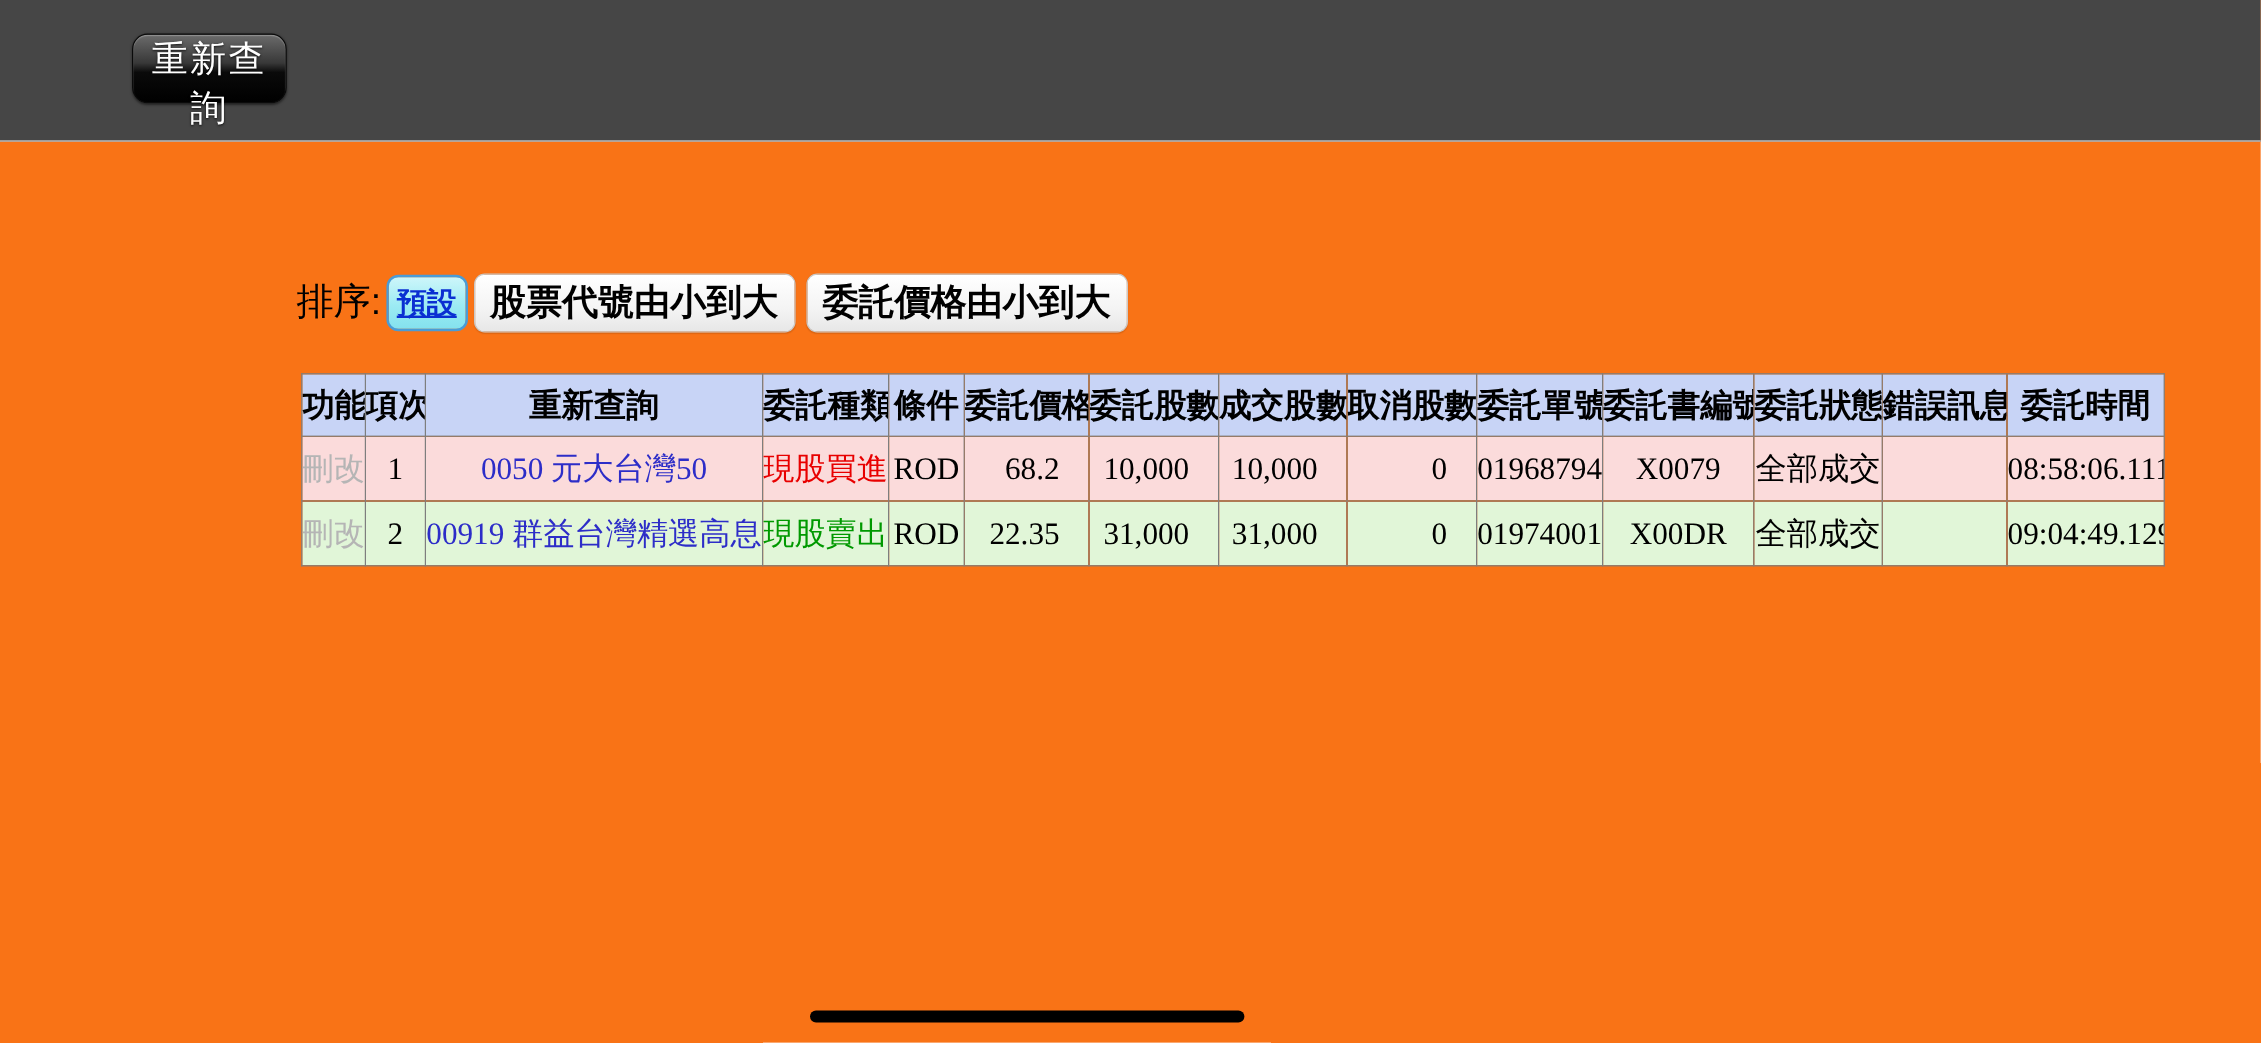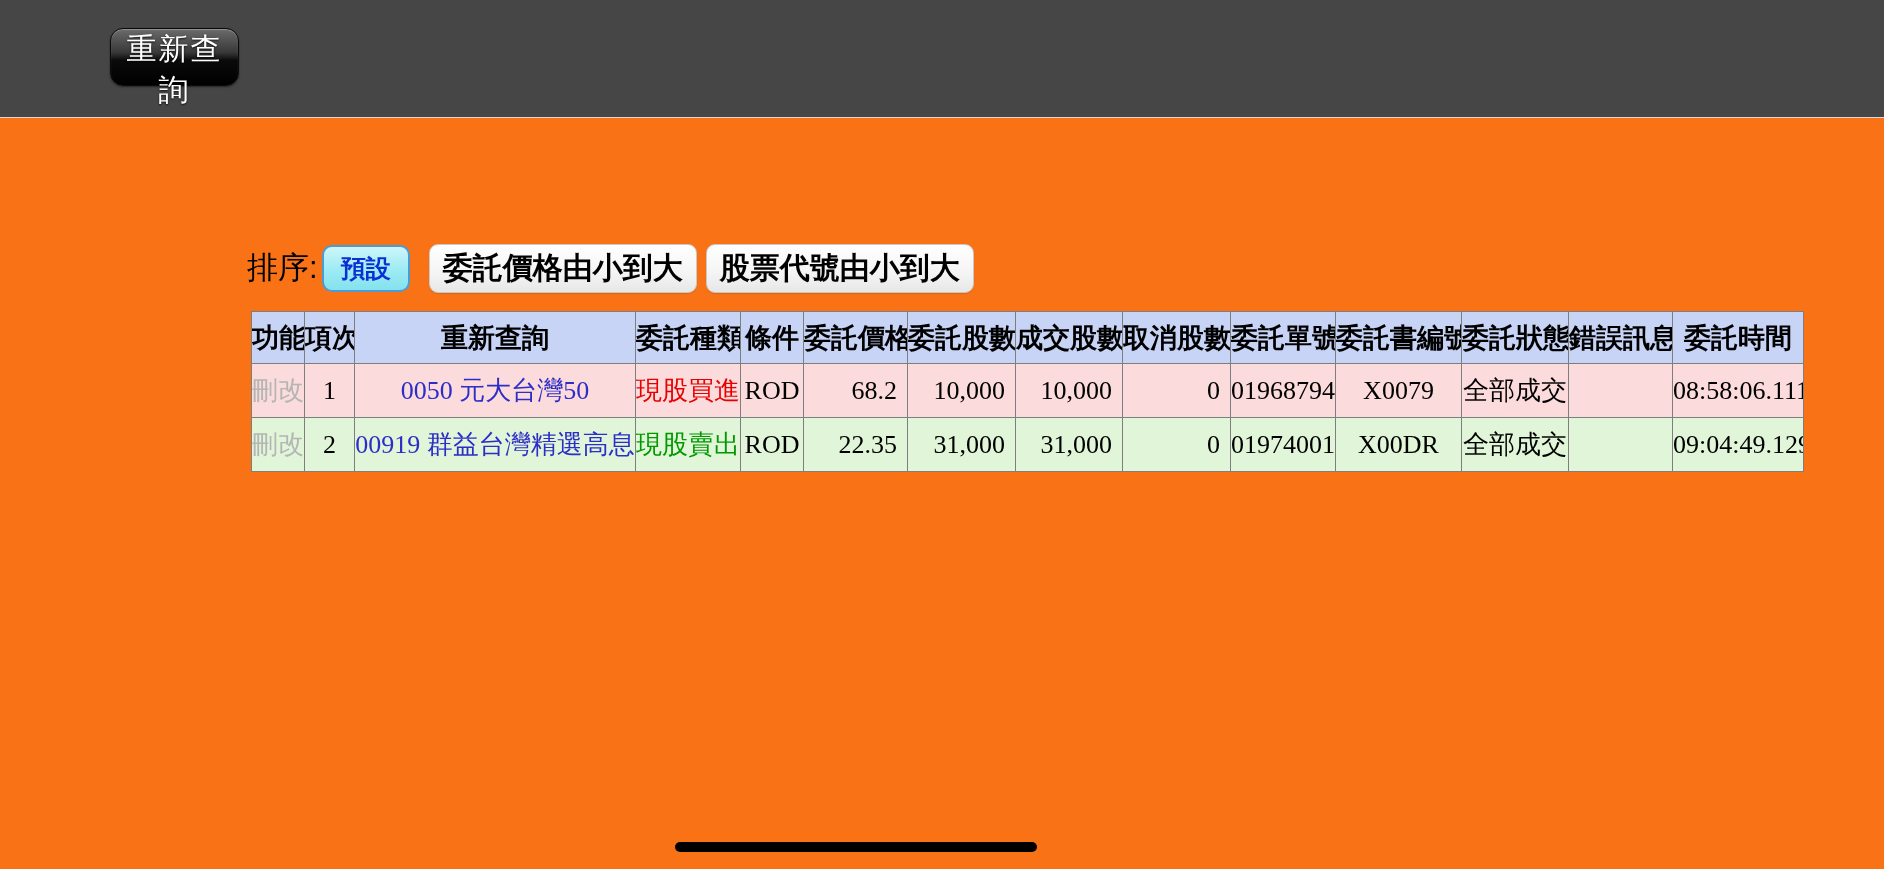--- a/index.html
+++ b/index.html
@@ -18,30 +18,31 @@
     background: linear-gradient(180deg, #6b6b6b 0%, #383838 42%, #0a0a0a 56%, #000000 100%);
     border: 1px solid #0a0a0a; border-radius: 13px;
     color: #ffffff; font-size: 30px; font-family: "Liberation Sans", sans-serif;
     letter-spacing: 2px; cursor: pointer;
     box-shadow: inset 0 1px 1px rgba(255,255,255,0.28), 0 1px 2px rgba(0,0,0,0.5);
     text-shadow: 0 1px 2px rgba(0,0,0,0.8);
   }
 
   
   .sort-bar {
-    position: absolute; left: 247px; top: 246px; height: 44px;
+    position: absolute; left: 247px; top: 230px; height: 44px;
     display: flex; align-items: center;
   }
   .sort-label { font-size: 31px; color: #000; margin-right: 4px; }
   .btn-preset {
     background: linear-gradient(180deg, #cdf6fa 0%, #9cebf3 55%, #84e2ee 100%);
     border: 2px solid #4a9cd6; border-radius: 10px;
     color: #0a2fd2; font-weight: bold; font-size: 25px;
-    padding: 5px 17px; margin-right: 19px; cursor: pointer;
+    padding: 5px 7px; margin-right: 5px; cursor: pointer;
     font-family: "Liberation Sans", sans-serif;
+    text-decoration: underline;
   }
   .btn-sort {
     background: linear-gradient(180deg, #ffffff 0%, #f4f4f4 60%, #e7e7e7 100%);
     border: 1px solid #c9c9c9; border-radius: 9px;
     color: #000000; font-weight: bold; font-size: 30px;
     padding: 3px 13px; margin-right: 9px; cursor: pointer;
     font-family: "Liberation Sans", sans-serif;
     box-shadow: 0 1px 1px rgba(0,0,0,0.12);
   }
 
@@ -66,21 +67,21 @@
   table.orders th {
     font-family: Liberation Sans, sans-serif;
     font-weight: bold; font-size: 27px; color: #000; text-align: center;
   }
   table.orders tbody tr { height: 54px; }
   tr.row-buy  { background: #fbdbdb; }
   tr.row-sell { background: #e1f6d8; }
 
   td { font-family: "Liberation Serif", serif; color: #000; }
   td.c { text-align: center; }
-  td.r { text-align: right; padding-right: 10px; }
+  td.r { text-align: right; padding-right: 24px; }
   td.action  { color: #b5b5b5; font-family: "Liberation Sans", sans-serif; cursor: pointer; margin-top: 20px; }
   td.product { color: #2d2dc8; font-family: "Liberation Serif", serif; cursor: pointer; }
   td.otype   { font-family: "Liberation Sans", sans-serif; }
   td.buy-type  { color: #e80000; text-align: center; }
   td.sell-type { color: #009900; }
   td.status  { font-family: "Liberation Sans", sans-serif; }
 
   
   .home-indicator {
     position: absolute; left: 675px; top: 842px;
@@ -93,22 +94,22 @@
 
 <div class="screen">
 
   <div class="topbar">
     <button class="requery-btn">重新查詢</button>
   </div>
 
   <div class="sort-bar">
     <span class="sort-label">排序:</span>
     <button class="btn-preset">預設</button>
+    <button class="btn-sort">股票代號由小到大</button>
     <button class="btn-sort">委託價格由小到大</button>
-    <button class="btn-sort">股票代號由小到大</button>
   </div>
 
 
   <table class="orders">
     <colgroup>
       <col style="width:53px">
         <col style="width:50px">
         <col style="width:281px">
         <col style="width:105px">
       <col style="width:63px">

